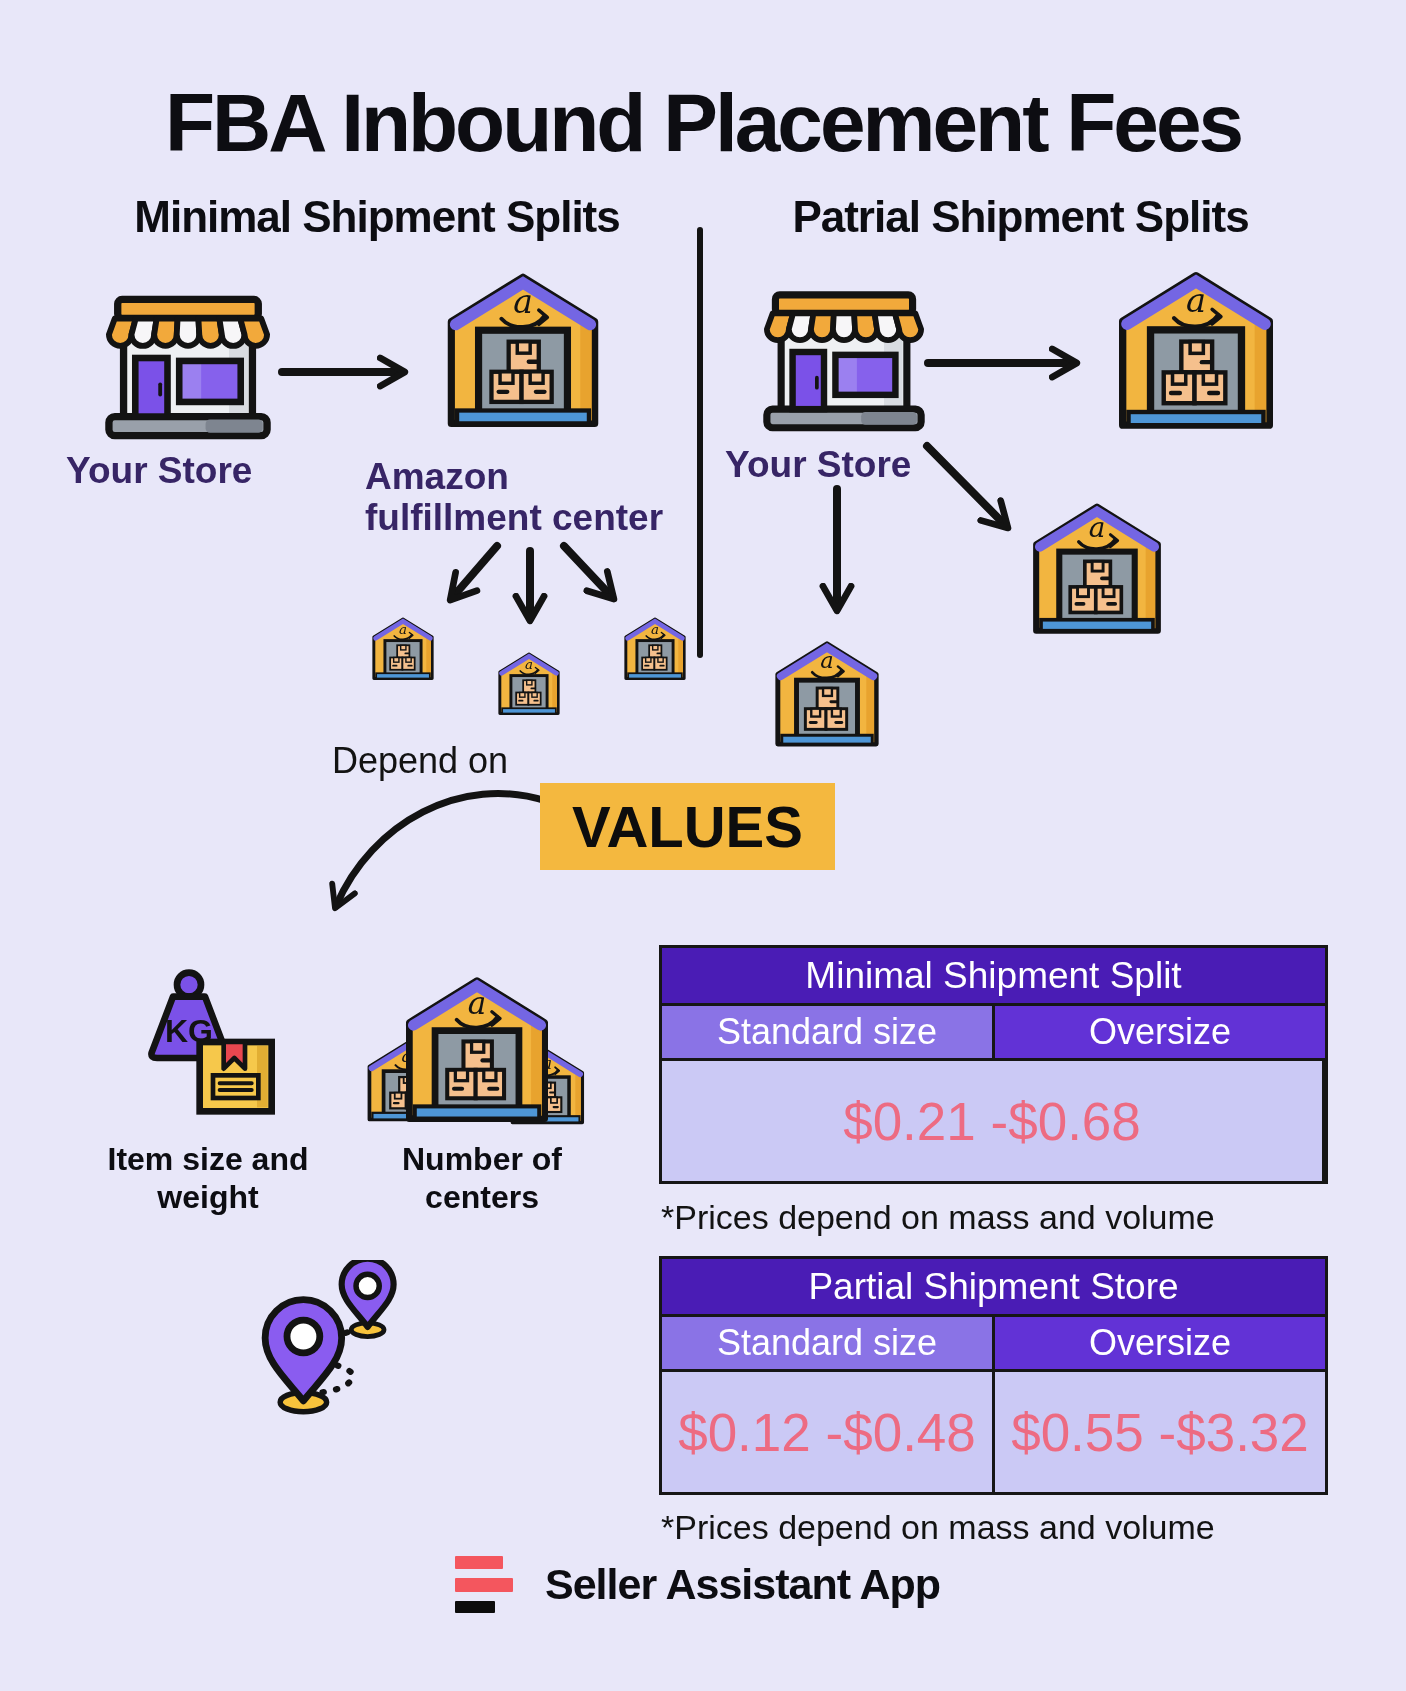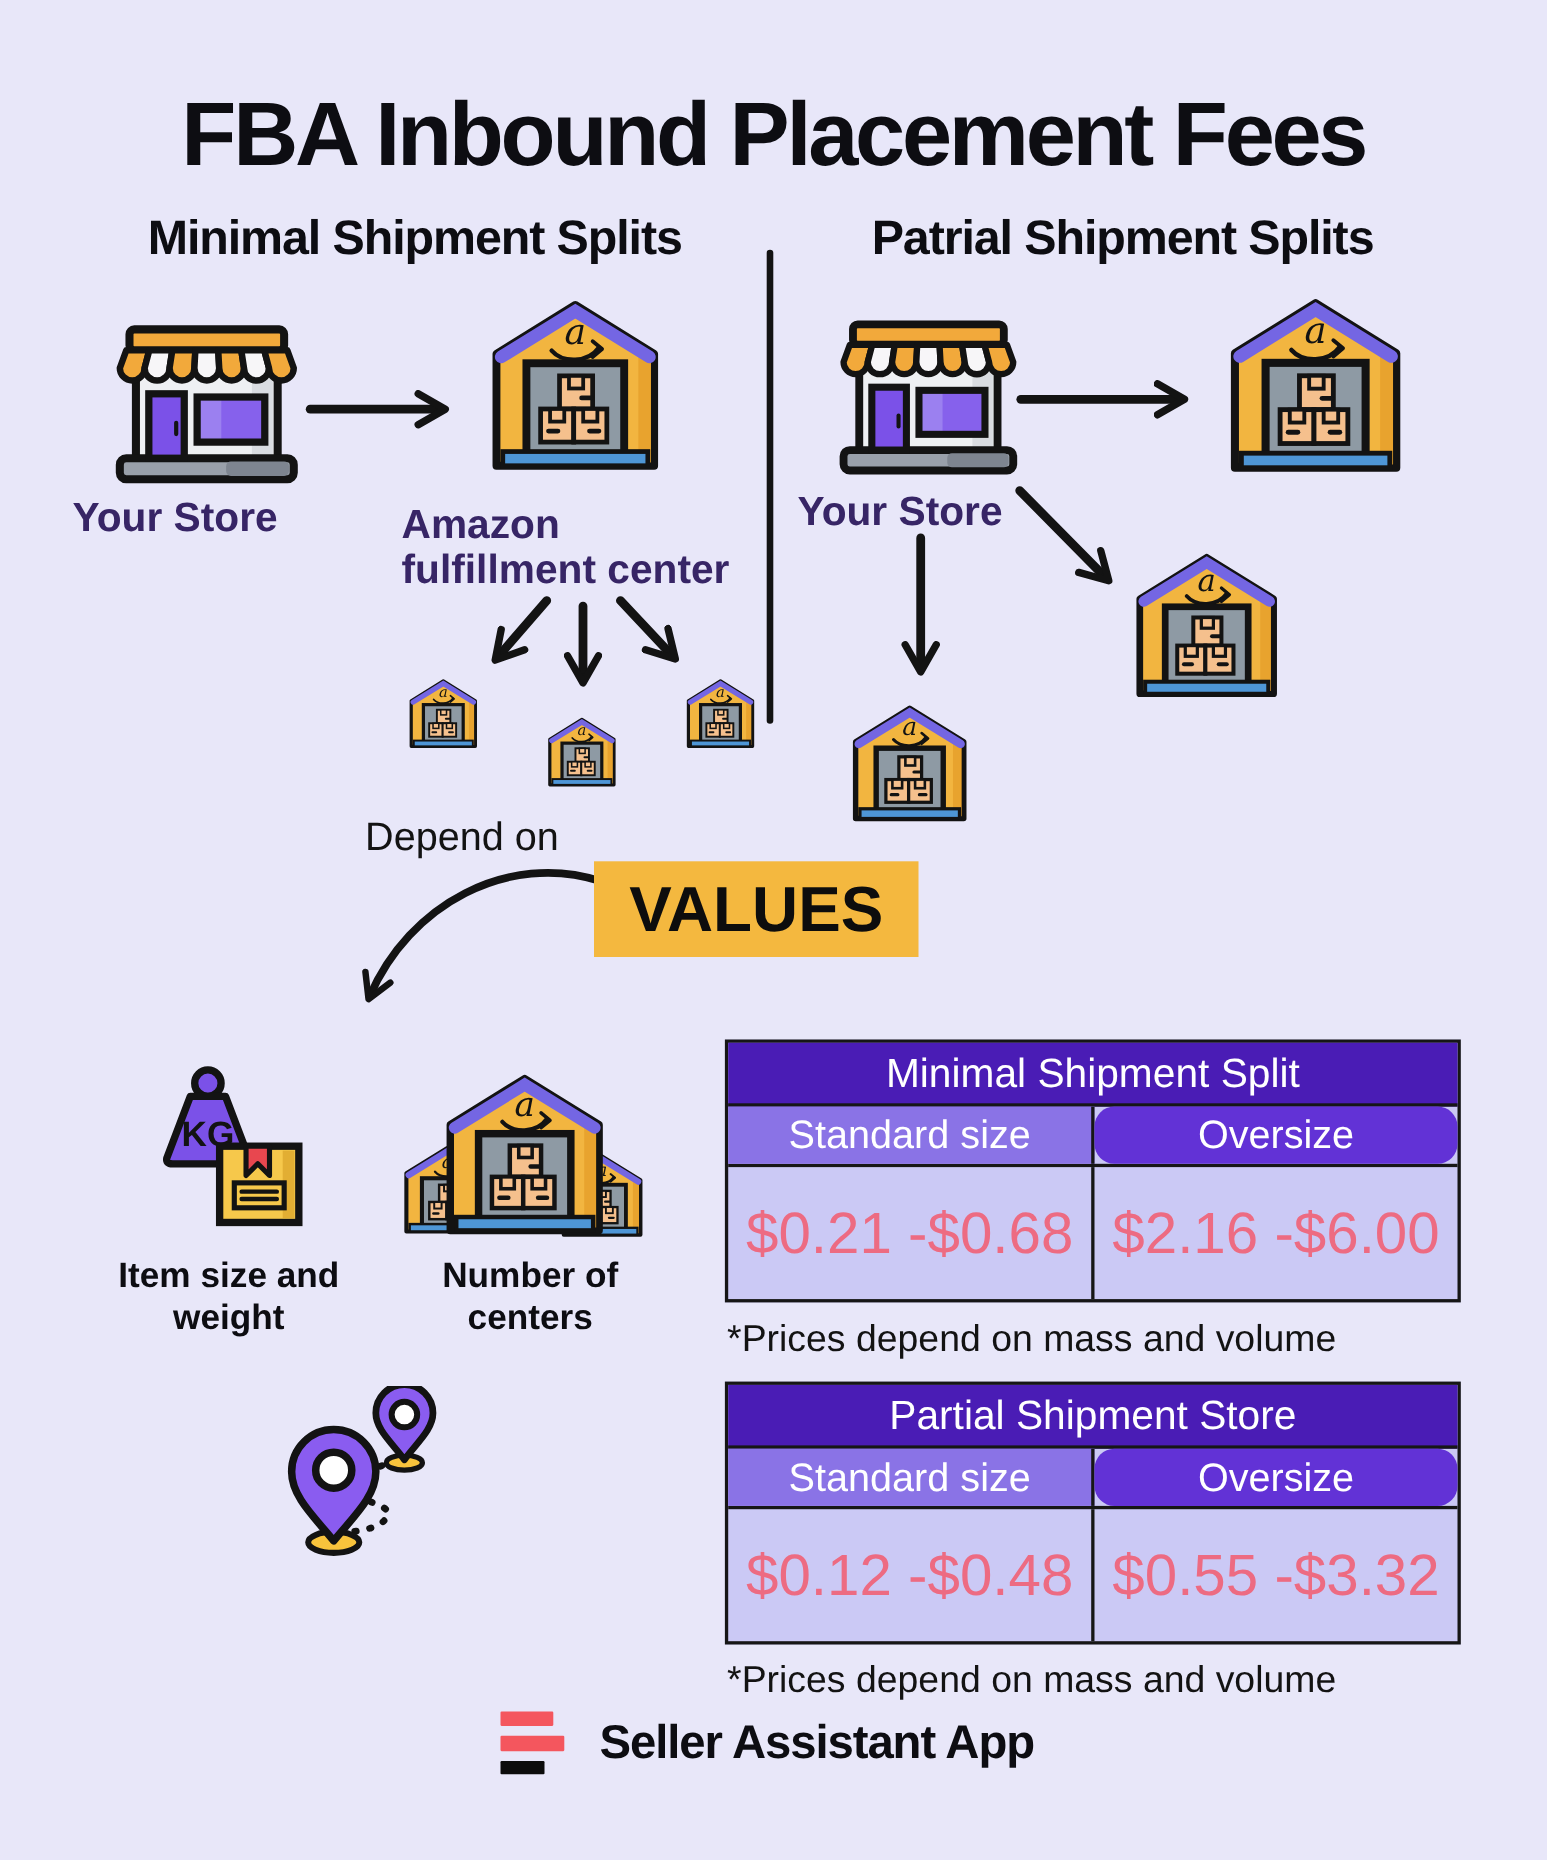--- a/index.html
+++ b/index.html
@@ -49,21 +49,21 @@
     font-size:37px; font-weight:400;
     display:flex; align-items:center; justify-content:center;
     border-bottom:3px solid #161616;
   }
   .fee-cols { display:flex; height:52px; border-bottom:3px solid #161616; }
   .fee-col {
     flex:1; color:#fff; font-size:36px; font-weight:400;
     display:flex; align-items:center; justify-content:center;text-align:right;
   }
   .fee-col.standard { background:var(--table_standard_bg,#8a73e6); border-right:3px solid #161616; }
-  .fee-col.oversize { background:var(--table_oversize_bg,#6232d6);border-radius:18px; }
+  .fee-col.oversize { background:var(--table_oversize_bg,#6232d6); }
   .fee-vals { display:flex; height:120px; }
   .fee-val {
     flex:1; display:flex; align-items:center; justify-content:center;
     font-size:53px; font-weight:400; color:var(--price_text,#ed6b82);
   }
   .fee-val.standard { border-right:3px solid #161616; }
   .footnote {
     position:absolute; left:661px; font-size:34px; font-weight:400; color:#131313;
   }
   .brand {
@@ -223,21 +223,20 @@
     </svg>
 
   <div class="fee-table" style="top:945px">
     <div class="fee-title">Minimal Shipment Split</div>
     <div class="fee-cols">
       <div class="fee-col standard">Standard size</div>
       <div class="fee-col oversize">Oversize</div>
     </div>
     <div class="fee-vals">
       <div class="fee-val standard">$0.21 -$0.68</div>
-      <div class="fee-val">$2.16 -$6.00</div>
     </div>
   </div>
   <div class="footnote" style="top:1198px">*Prices depend on mass and volume</div>
 
   <div class="fee-table" style="top:1256px">
     <div class="fee-title">Partial Shipment Store</div>
     <div class="fee-cols">
       <div class="fee-col standard">Standard size</div>
       <div class="fee-col oversize">Oversize</div>
     </div>

